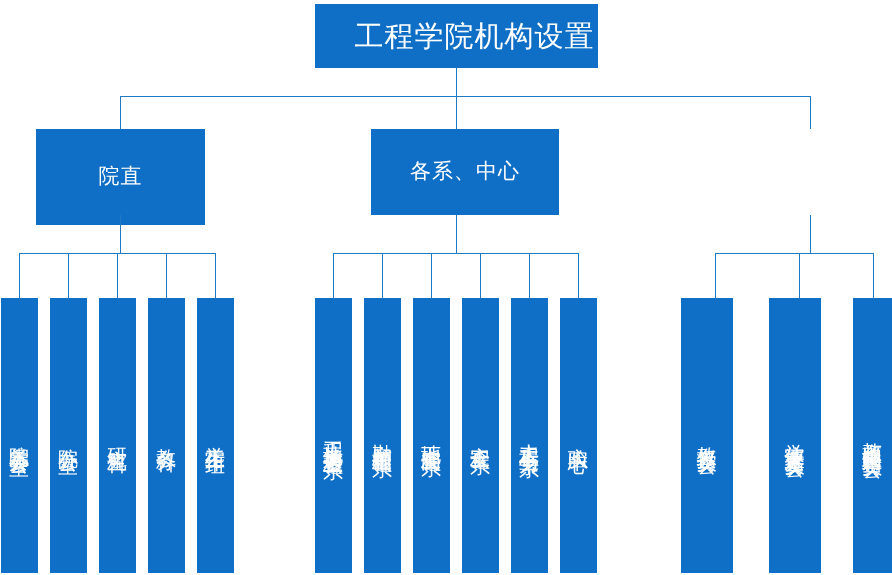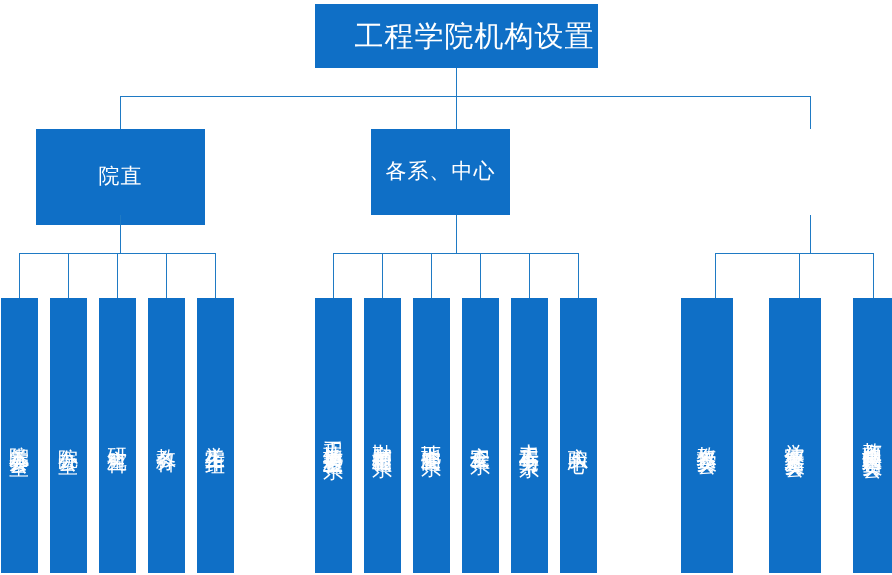--- a/index.html
+++ b/index.html
@@ -78,21 +78,21 @@
   <div class="conn conn-h" style="left:120px; top:96px; width:690px; height:1px;"></div>
 
   <div class="conn conn-v" style="left:120px; top:96px; width:1px; height:33px;"></div>
   <div class="conn conn-v" style="left:456px; top:96px; width:1px; height:33px;"></div>
   <div class="conn conn-v" style="left:810px; top:96px; width:1px; height:33px;"></div>
 
   <div class="node node-level2" style="left:36px; top:129px; width:169px; height:96px;">
     <span>院直</span>
   </div>
 
-  <div class="node node-level2" style="left:371px; top:129px; width:139px; height:86px;">
+  <div class="node node-level2" style="left:371px; top:129px; width:188px; height:86px;">
     <span>各系、中心</span>
   </div>
 
 
   <div class="conn conn-v" style="left:120px; top:215px; width:1px; height:38px;"></div>
   <div class="conn conn-h" style="left:19px; top:253px; width:196px; height:1px;"></div>
 
   <div class="conn conn-v" style="left:19px;  top:253px; width:1px; height:45px;"></div>
   <div class="conn conn-v" style="left:68px;  top:253px; width:1px; height:45px;"></div>
   <div class="conn conn-v" style="left:117px; top:253px; width:1px; height:45px;"></div>

